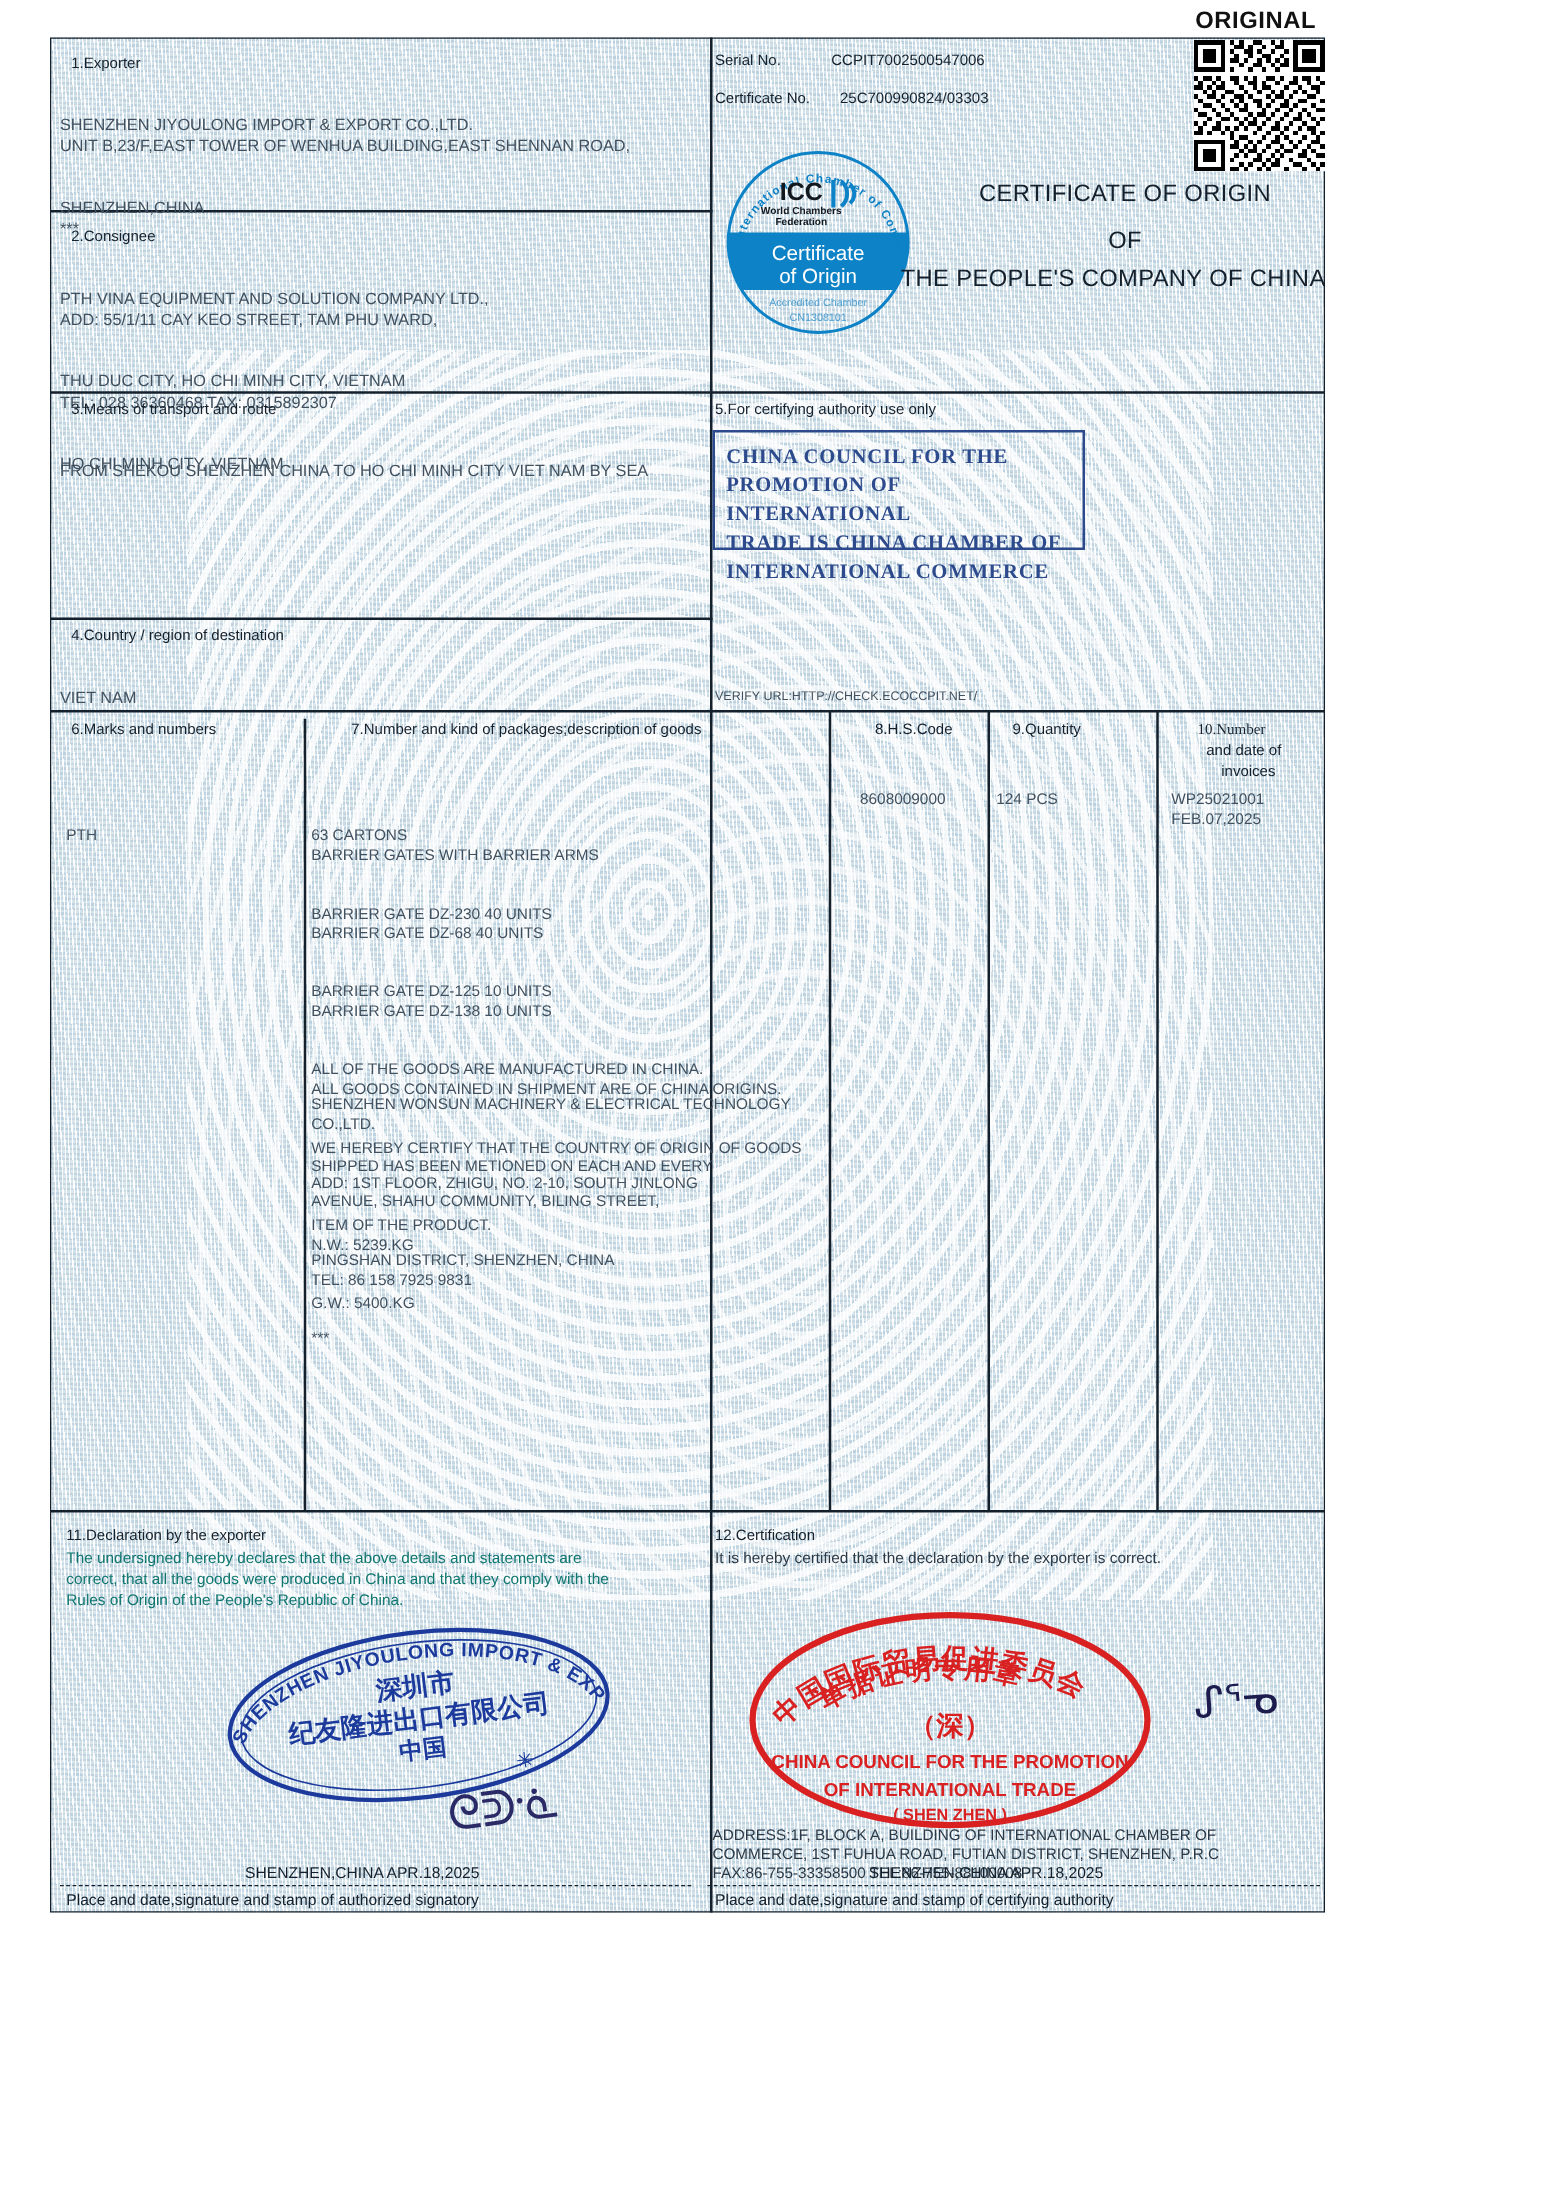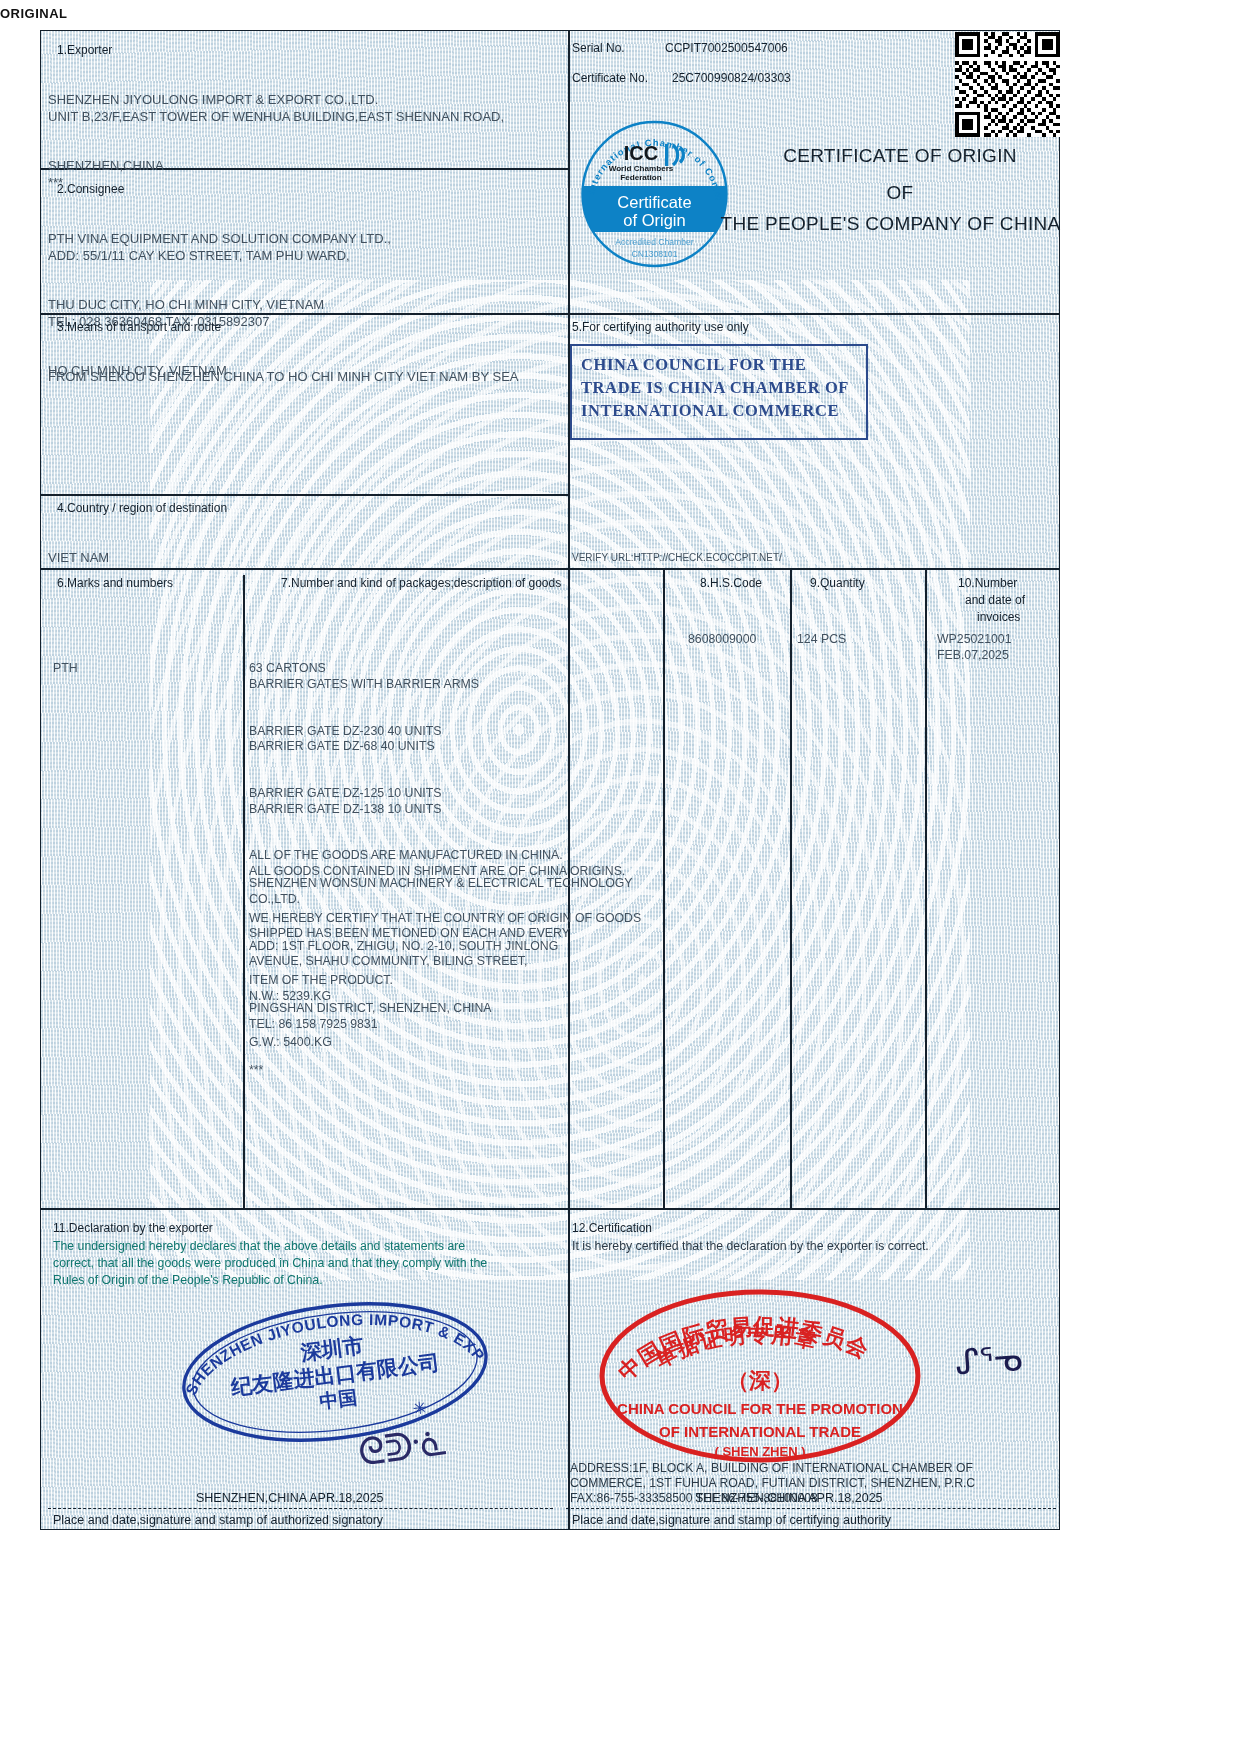--- a/index.html
+++ b/index.html
@@ -16,22 +16,22 @@
       repeating-radial-gradient(circle at 52% 60%, rgba(255,255,255,.55) 0px, rgba(255,255,255,.55) 3px, rgba(168,196,214,.22) 3px, rgba(168,196,214,.22) 7px);
   }
   .watermark{
     position:absolute;left:150px;top:280px;width:820px;height:1000px;
     background:
       repeating-radial-gradient(ellipse at 45% 45%, rgba(255,255,255,.85) 0px, rgba(255,255,255,.85) 5px, rgba(255,255,255,0) 5px, rgba(255,255,255,0) 16px),
       repeating-radial-gradient(ellipse at 60% 70%, rgba(255,255,255,.65) 0px, rgba(255,255,255,.65) 4px, rgba(255,255,255,0) 4px, rgba(255,255,255,0) 20px);
     opacity:.9;pointer-events:none;
   }
 
-  .hdr{position:absolute;top:6px;left:0;width:1053px;text-align:left;
-       font-size:13px;font-weight:bold;color:#111;letter-spacing:.5px;}
+  .hdr{position:absolute;top:6px;left:0;width:1053px;text-align:right;
+       font-size:19px;font-weight:bold;color:#111;letter-spacing:.5px;}
 
   
   .frame{position:absolute;left:40px;top:30px;width:1020px;height:1500px;
          border:1.5px solid #14202c;box-sizing:border-box;}
   .ln{position:absolute;background:#14202c;}
   .lnh{height:1.5px;}
   .lnv{width:1.5px;}
 
   .fld{position:absolute;color:#2b3946;}
   .lbl{font-size:12px;color:#14202c;}
@@ -381,30 +381,31 @@
   </div>
 
   <div class="fld lbl" style="left:57px;top:501px;">4.Country / region of destination</div>
   <div class="fld val" style="left:48px;top:517px;">
     <div>VIET NAM</div>
   </div>
 
   <div class="fld lbl" style="left:572px;top:320px;">5.For certifying authority use only</div>
   <div class="ca-box">
     <div>CHINA COUNCIL FOR THE</div>
+    <div>PROMOTION OF INTERNATIONAL</div>
     <div>TRADE IS CHINA CHAMBER OF</div>
     <div>INTERNATIONAL COMMERCE</div>
   </div>
   <div class="fld" style="left:572px;top:552px;font-size:10px;color:#41505e;">VERIFY URL:HTTP://CHECK.ECOCCPIT.NET/</div>
 
   <div class="fld lbl" style="left:57px;top:576px;">6.Marks and numbers</div>
   <div class="fld lbl" style="left:281px;top:576px;">7.Number and kind of packages;description of goods</div>
   <div class="fld lbl" style="left:700px;top:576px;">8.H.S.Code</div>
   <div class="fld lbl" style="left:810px;top:576px;">9.Quantity</div>
-  <div class="fld lbl" style="left:958px;top:576px;">10.Number</div>
+  <div class="fld lbl" style="left:958px;top:576px;font-family:Liberation Serif, serif;">10.Number</div>
   <div class="fld lbl" style="left:965px;top:593px;">and date of</div>
   <div class="fld lbl" style="left:977px;top:610px;">invoices</div>
 
   <div class="fld val2" style="left:53px;top:630px;">
     <div>PTH</div>
   </div>
 
   <div class="fld val2" style="left:249px;top:630px;">
     <div>63 CARTONS</div><div>BARRIER GATES WITH BARRIER ARMS</div>
     <div>BARRIER GATE DZ-230 40 UNITS</div><div>BARRIER GATE DZ-68 40 UNITS</div>

